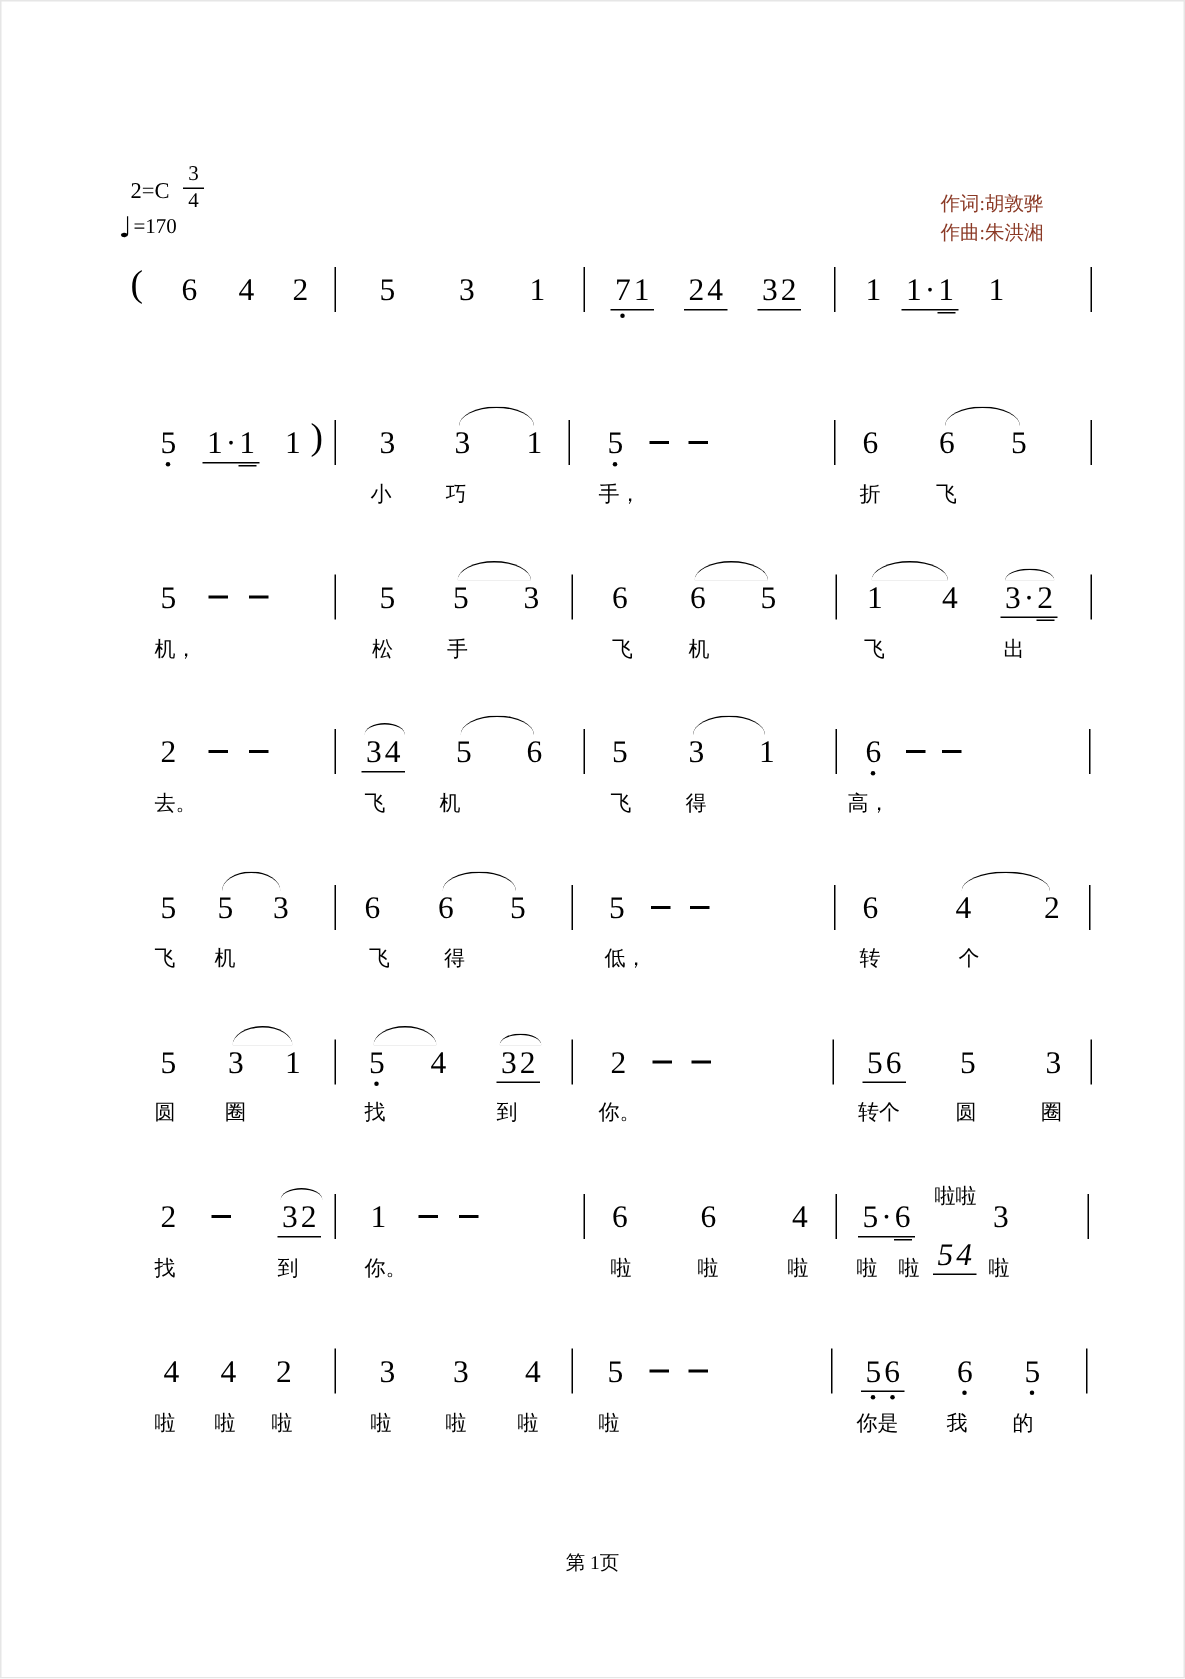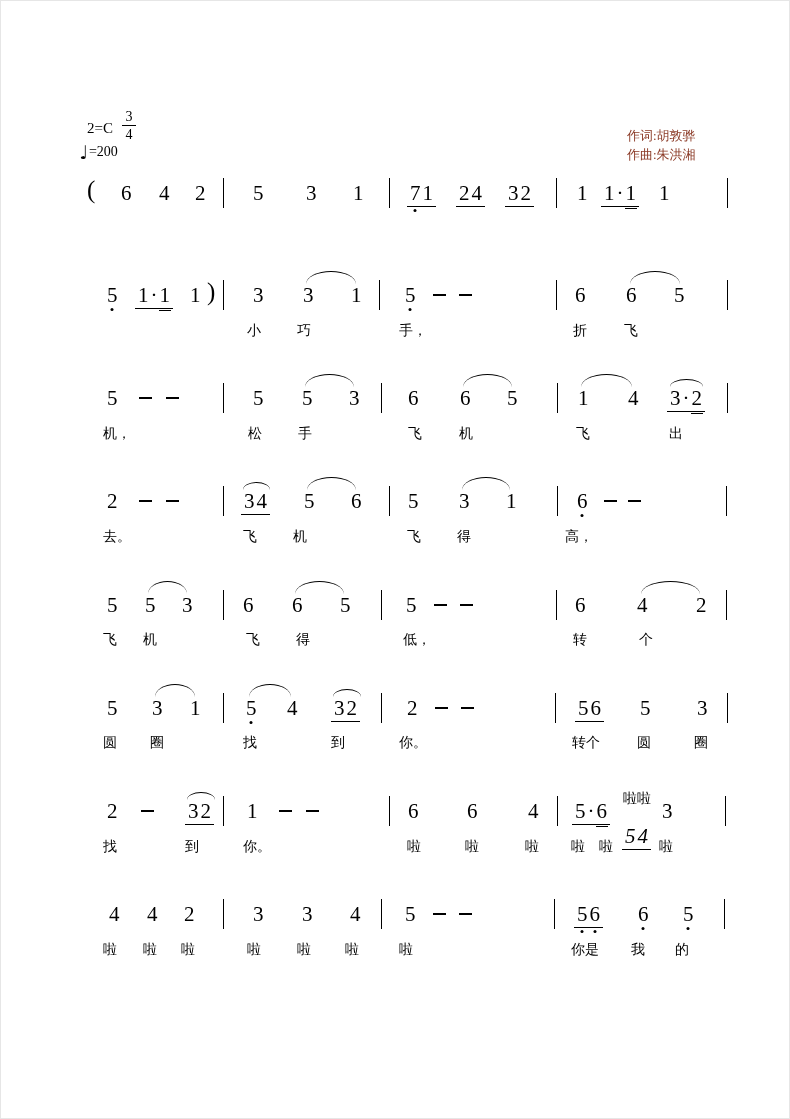--- a/index.html
+++ b/index.html
@@ -41,21 +41,21 @@
   <div class="keysig">2=C</div>
 
   <div class="timesig">
     <span>3</span>
     <span class="ts-line"></span>
     <span>4</span>
   </div>
 
   <div class="tempo">
     <span class="tempo-note">♩</span>
-    <span>=200</span>
+    <span>=170</span>
   </div>
 
   <div class="credits">
     <div class="credit" style="color: rgb(139, 58, 38);">作词:胡敦骅</div>
     <div class="credit" style="color: rgb(139, 58, 38);">作曲:朱洪湘</div>
   </div>
 
   <div class="score">
       <span class="paren" style="top: 177px; left: 86px;">(</span>
       <span class="note" style="top: 181px; left: 120px;">6</span>
@@ -251,13 +251,14 @@
       <span class="lyric" style="left: 180px; top: 941px;">啦</span>
       <span class="lyric" style="left: 246px; top: 941px;">啦</span>
       <span class="lyric" style="left: 296px; top: 941px;">啦</span>
       <span class="lyric" style="left: 344px; top: 941px;">啦</span>
       <span class="lyric" style="left: 398px; top: 941px;">啦</span>
       <span class="lyric" style="left: 570px; top: 941px;">你是</span>
       <span class="lyric" style="left: 630px; top: 941px;">我</span>
       <span class="lyric" style="left: 674px; top: 941px;">的</span>
     </div>
 
+  <div class="footer">第 1页</div>
 </div>
 
 </body></html>

